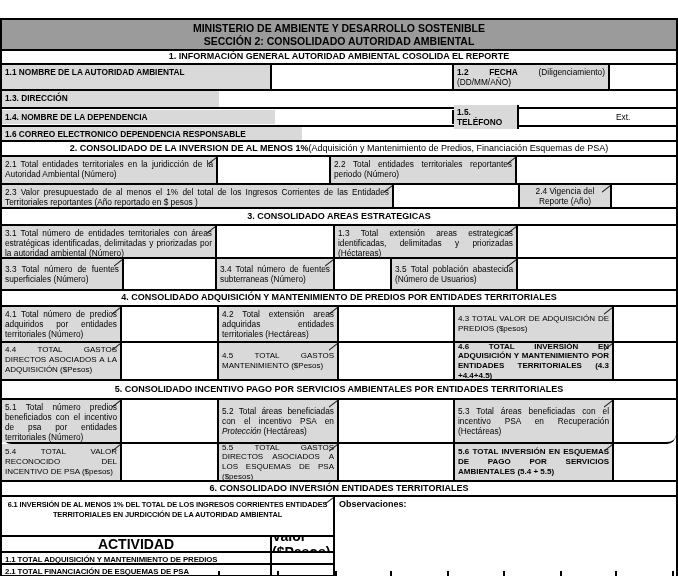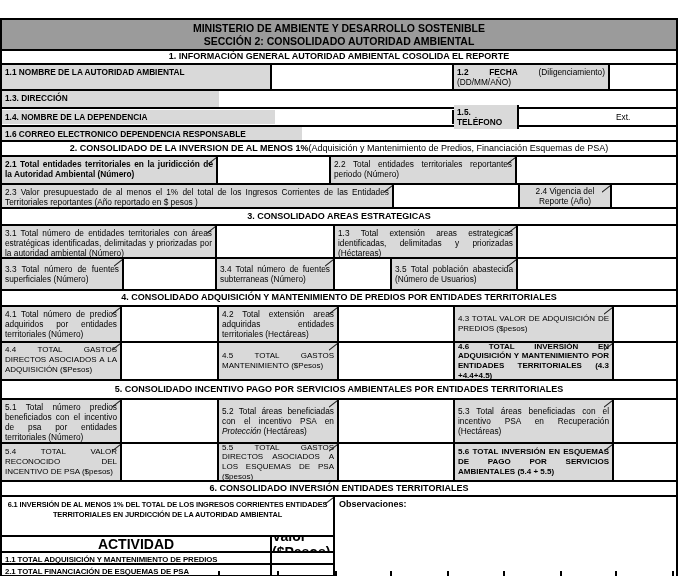--- a/index.html
+++ b/index.html
@@ -79,21 +79,21 @@
         <div class="blocktext lbl lblb">1.6  CORREO ELECTRONICO DEPENDENCIA RESPONSABLE</div>
       </div>
     </div>
 
     <div class="sectitle" style="height:15px;">
       <span class="lblb">2. CONSOLIDADO DE LA INVERSION DE AL MENOS 1% </span>
         <span style="font-weight:normal;">(Adquisición y Mantenimiento de Predios, Financiación Esquemas de PSA)</span>
     </div>
 
     <div class="r" style="height:28px;">
-      <div class="c g lbl" style="width:216px;font-weight:bold;"><span>2.1 Total entidades territoriales en la juridicción de la Autoridad Ambiental (Número)</span><i class="notch"></i></div>
+      <div class="c g lbl" style="width:216px;"><span>2.1 Total entidades territoriales en la juridicción de la Autoridad Ambiental (Número)</span><i class="notch"></i></div>
       <div class="c" style="width:113px;"></div>
       <div class="c g lbl" style="width:186px;"><span>2.2 Total entidades territoriales reportantes periodo  (Número)</span><i class="notch"></i></div>
       <div class="c last" style="flex:1;"></div>
     </div>
 
     <div class="r" style="height:24px;">
       <div class="c g lbl" style="width:392px;"><span>2.3  Valor presupuestado de al menos el 1% del total de los Ingresos Corrientes de las Entidades Territoriales reportantes  (Año reportado en $ pesos )</span><i class="notch"></i></div>
       <div class="c" style="width:126px;"></div>
       <div class="c g lbl ctr vcenter" style="width:92px;text-align:center;">
           <span style="width:100%;text-align:center;">2.4  Vigencia del Reporte (Año)</span>
@@ -153,21 +153,21 @@
       <div class="c" style="width:116px;"></div>
       <div class="c g lbl vcenter small-caps-lbl lblb" style="width:159px;">
           <span>4.6 TOTAL INVERSIÓN EN ADQUISICIÓN Y MANTENIMIENTO POR ENTIDADES TERRITORIALES (4.3 +4.4+4.5)</span>
           <i class="notch"></i>
         </div>
       <div class="c last" style="flex:1;"></div>
     </div>
 
     <div class="sectitle" style="height:19px;">5.  CONSOLIDADO INCENTIVO PAGO POR SERVICIOS AMBIENTALES POR ENTIDADES TERRITORIALES</div>
 
-    <div class="r" style="height:44px;">
+    <div class="r" style="height:44px;border-radius:9px;">
       <div class="c g lbl" style="width:120px;"><span>5.1 Total número predios beneficiados con el incentivo de psa por entidades territoriales  (Número)</span><i class="notch"></i></div>
       <div class="c" style="width:97px;"></div>
       <div class="c g lbl vcenter" style="width:120px;">
           <span><span>5.2 Total áreas beneficiadas con el incentivo PSA en </span><span class="italic">Protección</span><span> (Hectáreas)</span></span>
           <i class="notch"></i>
         </div>
       <div class="c" style="width:116px;"></div>
       <div class="c g lbl vcenter" style="width:159px;">
           <span>5.3 Total áreas beneficiadas con el incentivo PSA en Recuperación (Hectáreas)</span>
           <i class="notch"></i>

